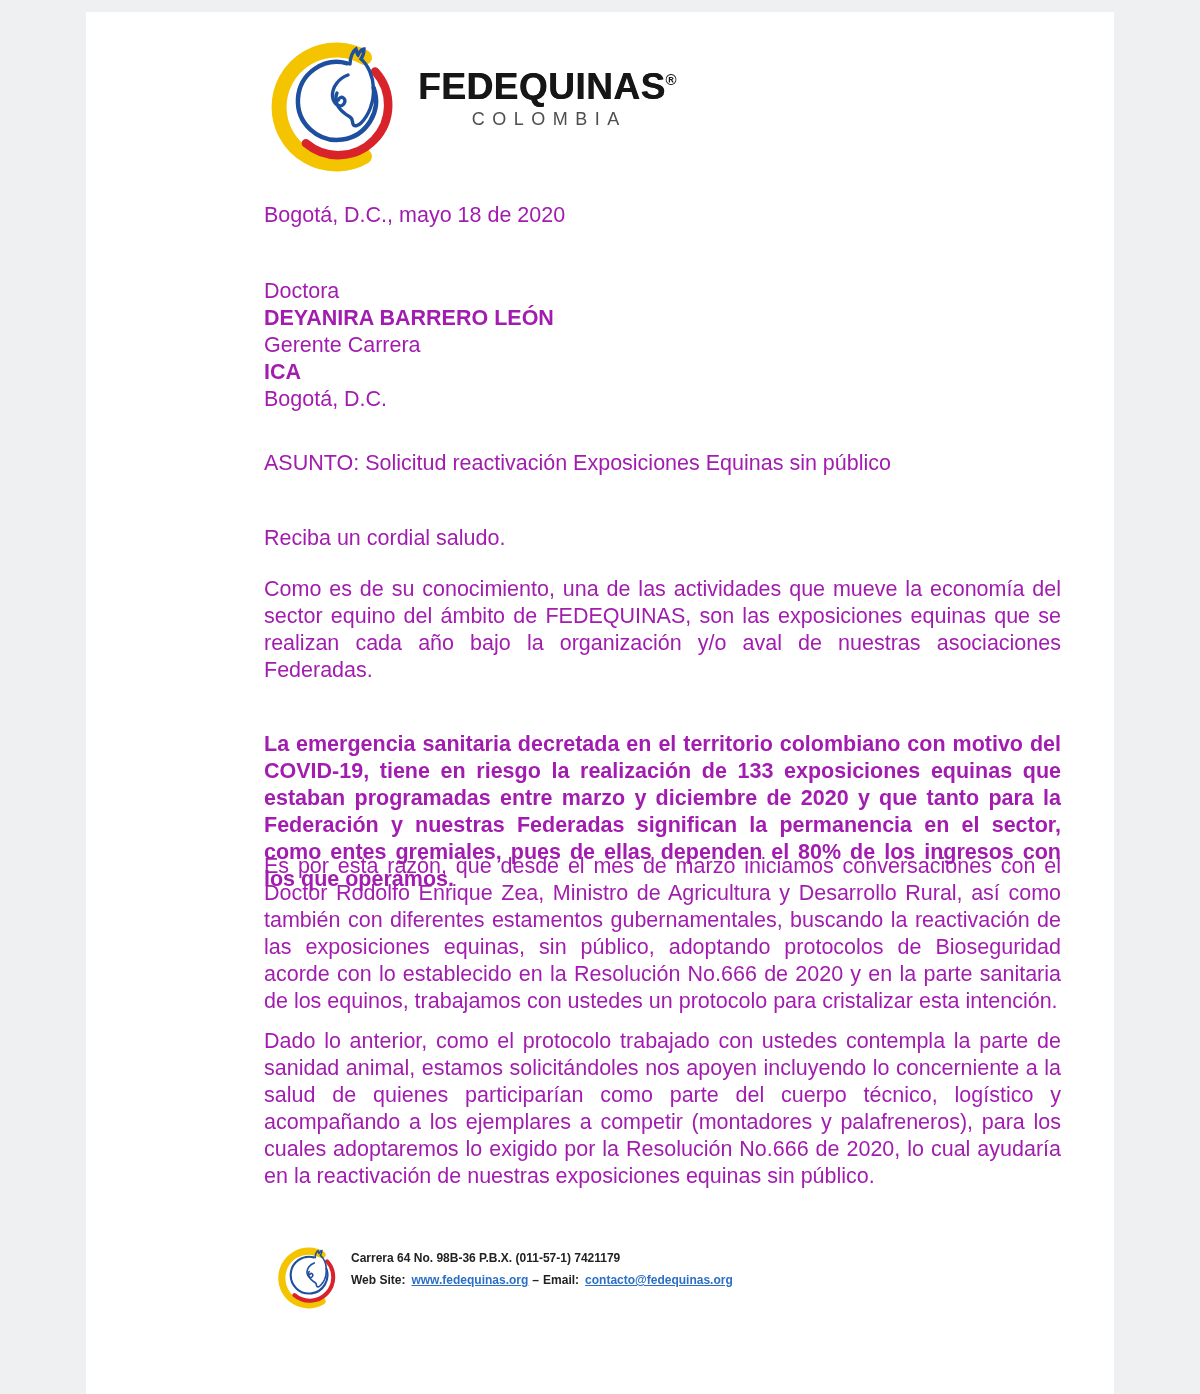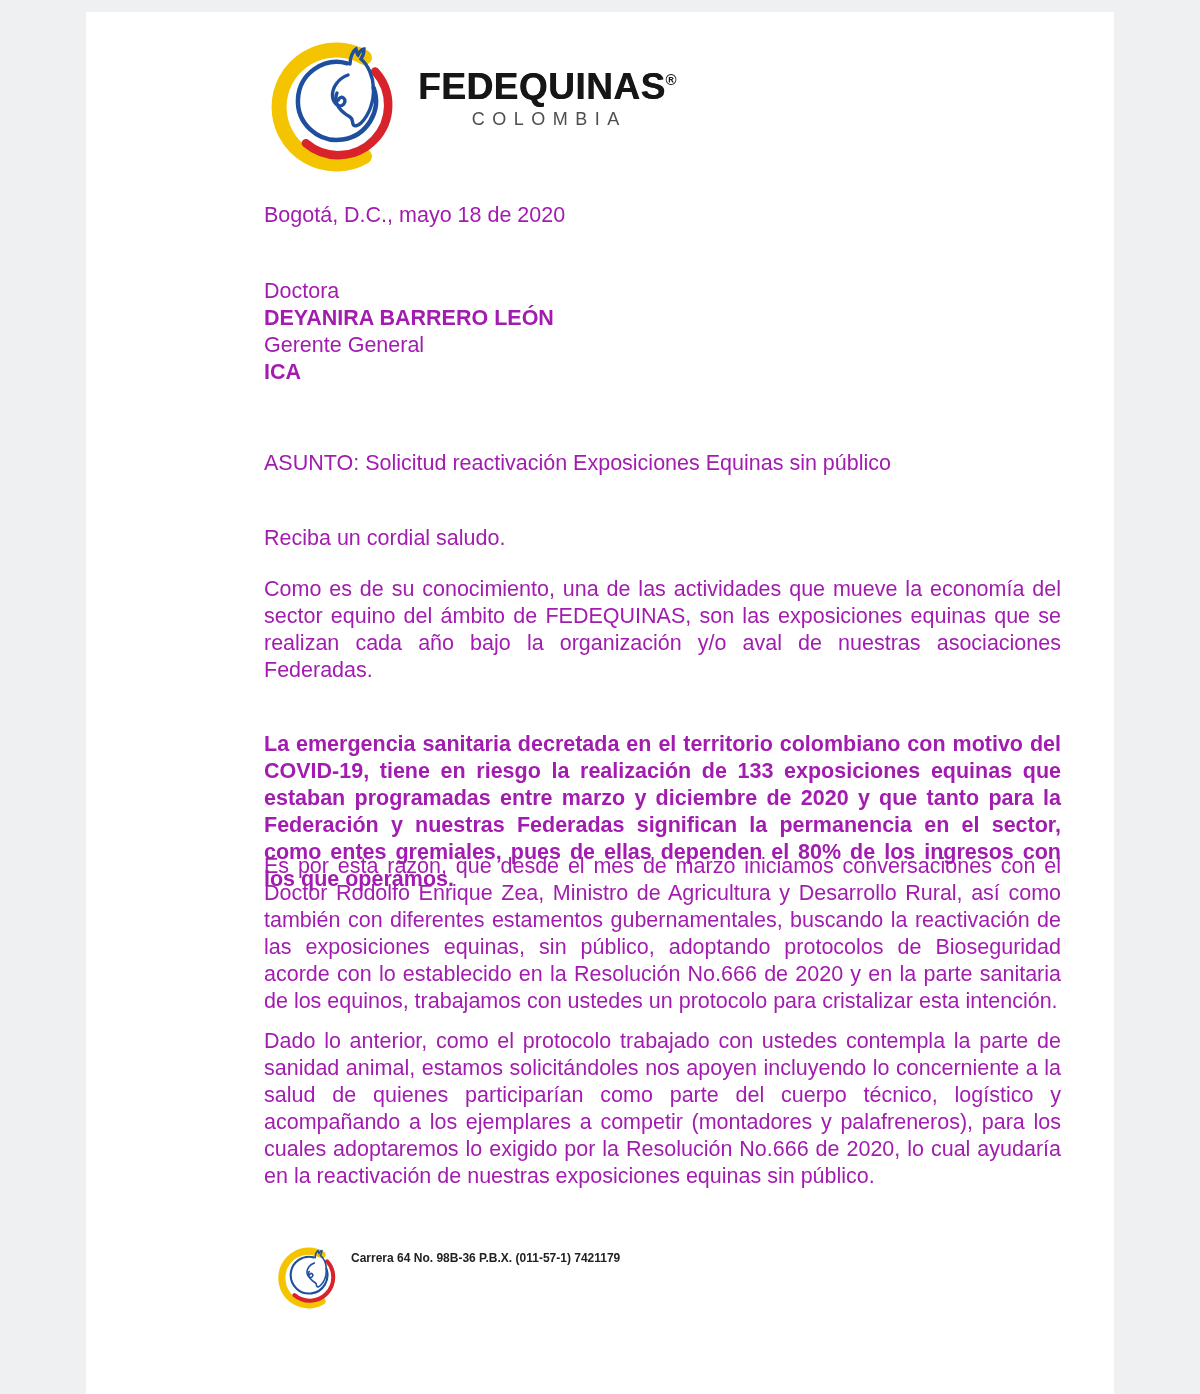--- a/index.html
+++ b/index.html
@@ -103,22 +103,23 @@
   <div class="abs brand-text">
     <div class="brand-name"><span>FEDEQUINAS</span><span class="brand-reg">®</span></div>
     <div class="brand-country">COLOMBIA</div>
   </div>
 
   <div class="abs txt date-line">Bogotá, D.C., mayo 18 de 2020</div>
 
   <div class="abs txt recipient">
     <div>Doctora</div>
     <div class="bold">DEYANIRA BARRERO LEÓN</div>
-    <div>Gerente General</div>
+    <div>Gerente Carrera</div>
     <div class="bold">ICA</div>
+    <div>Bogotá, D.C.</div>
   </div>
 
   <div class="abs txt subject">ASUNTO: Solicitud reactivación Exposiciones Equinas sin público</div>
 
   <div class="abs txt greeting">Reciba un cordial saludo.</div>
 
   <p class="abs txt para para-1">Como es de su conocimiento, una de las actividades que mueve la economía del sector equino del ámbito de FEDEQUINAS, son las exposiciones equinas que se realizan cada año bajo la organización y/o aval de nuestras asociaciones Federadas.</p>
   <p class="abs txt para para-2">La emergencia sanitaria decretada en el territorio colombiano con motivo del COVID-19, tiene en riesgo la realización de 133 exposiciones equinas que estaban programadas entre marzo y diciembre de 2020 y que tanto para la Federación y nuestras Federadas significan la permanencia en el sector, como entes gremiales, pues de ellas dependen el 80% de los ingresos con los que operamos.</p>
   <p class="abs txt para para-3">Es por esta razón, que desde el mes de marzo iniciamos conversaciones con el Doctor Rodolfo Enrique Zea, Ministro de Agricultura y Desarrollo Rural, así como también con diferentes estamentos gubernamentales, buscando la reactivación de las exposiciones equinas, sin público, adoptando protocolos de Bioseguridad acorde con lo establecido en la Resolución No.666 de 2020 y en la parte sanitaria de los equinos, trabajamos con ustedes un protocolo para cristalizar esta intención.</p>
   <p class="abs txt para para-4">Dado lo anterior, como el protocolo trabajado con ustedes contempla la parte de sanidad animal, estamos solicitándoles nos apoyen incluyendo lo concerniente a la salud de quienes participarían como parte del cuerpo técnico, logístico y acompañando a los ejemplares a competir (montadores y palafreneros), para los cuales adoptaremos lo exigido por la Resolución No.666 de 2020, lo cual ayudaría en la reactivación de nuestras exposiciones equinas sin público.</p>
@@ -130,15 +131,18 @@
       <path d="M102.6 50.7 A39 39 0 1 1 76.1 26.3" fill="none" stroke="#1E4F9E" stroke-width="4.5" stroke-linecap="round"></path>
       <g>
         <path d="M79 27 C79 20 82 14 85 12 C86 15 86 17 87 18 C89 14 91 12 93 12 C93 15 92 19 90 22 C97 28 102 39 102.5 51 C103 65 98 78 90 86 C87 89 83 90 82 87 C81 84 82 82 79 80 C74 77 68 73 66 67 C64.5 62 65 58 66 56" fill="none" stroke="#1E4F9E" stroke-width="3.4" stroke-linecap="round"></path>
         <path d="M77 38 C68 41 61 50 61.5 59 C62 66 67 70 71 68.5 C74 67 75 63 72.5 61 C70.5 59.5 68 60.5 67.5 63" fill="none" stroke="#1E4F9E" stroke-width="3.4" stroke-linecap="round"></path>
       </g>
     </svg>
   </div>
 
   <div class="abs footer-text">
     <div>Carrera 64 No. 98B-36 P.B.X. (011-57-1) 7421179</div>
+    <div>
+      <span class="footer-label">Web Site:</span><span class="footer-link">www.fedequinas.org</span><span class="footer-sep">–</span><span class="footer-label">Email:</span><span class="footer-link">contacto@fedequinas.org</span>
+    </div>
   </div>
 
 </div>
 
 </body></html>

